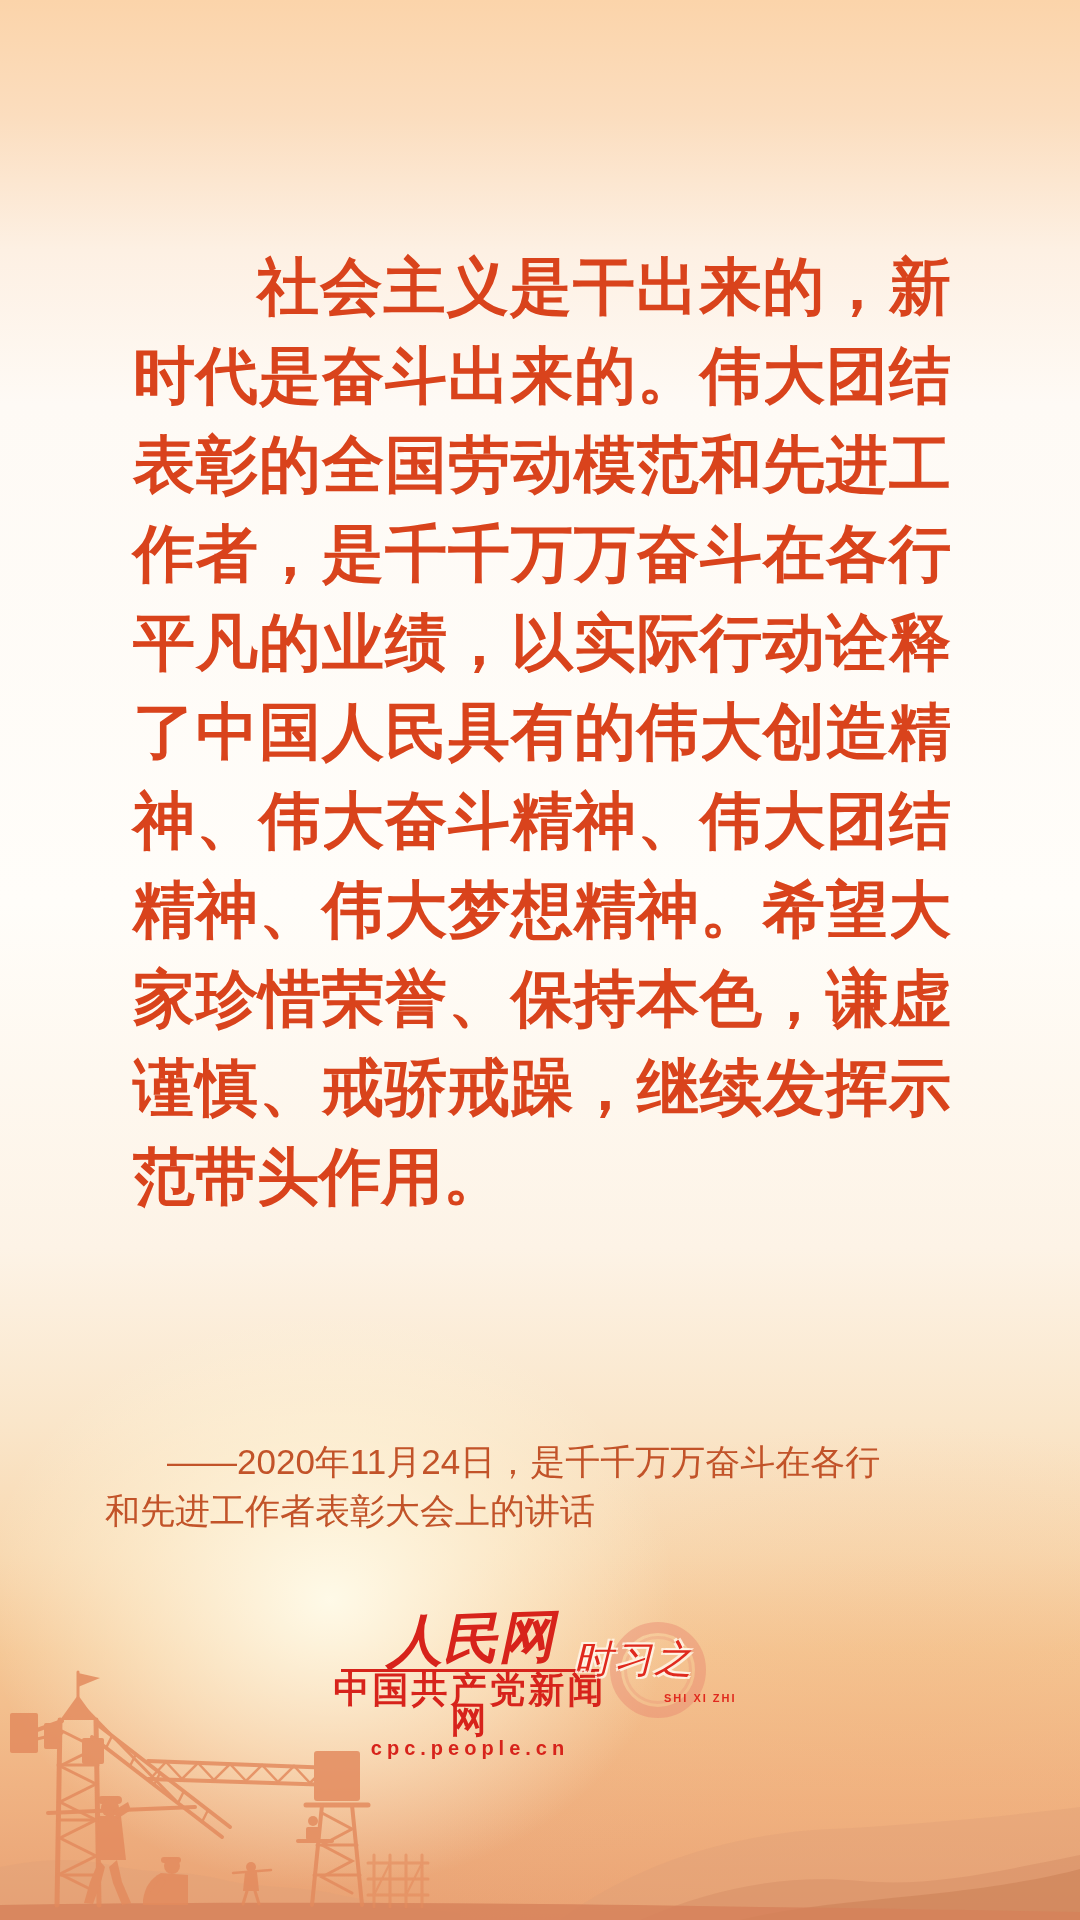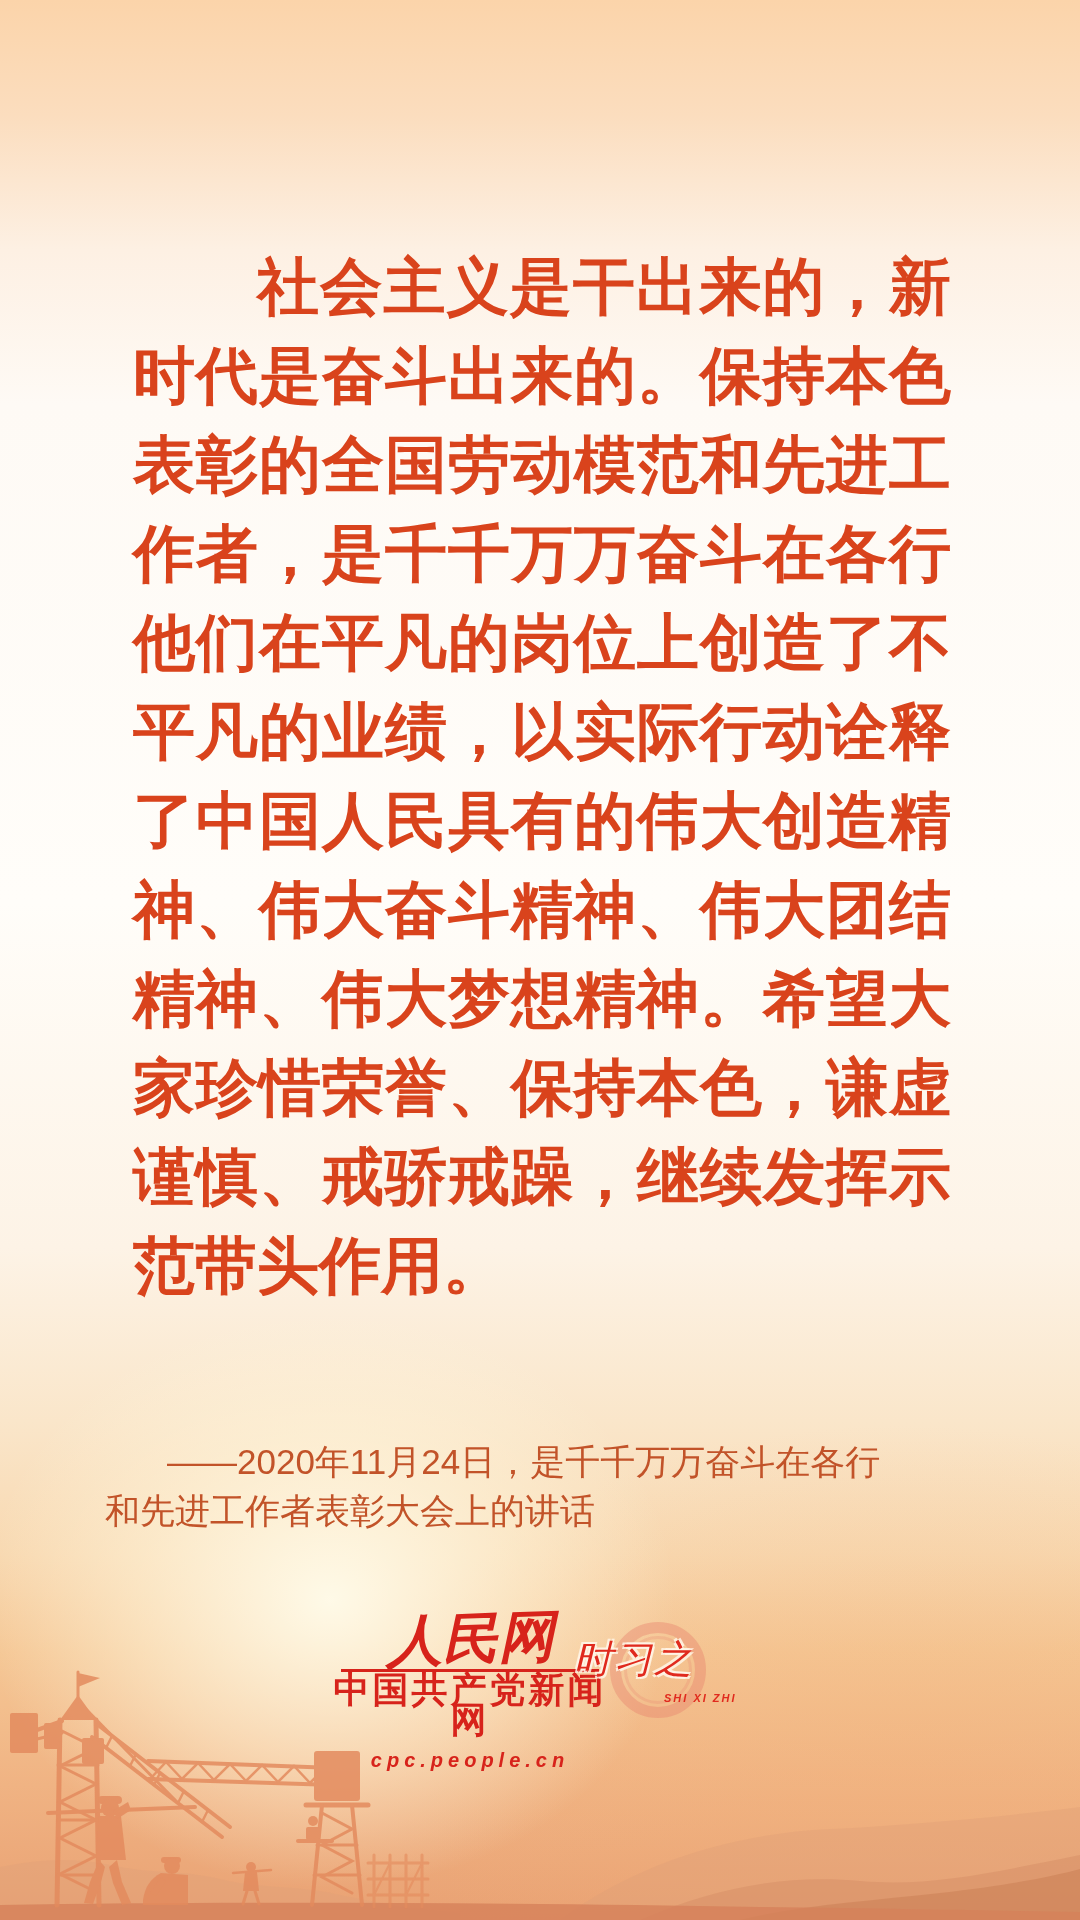--- a/index.html
+++ b/index.html
@@ -28,33 +28,33 @@
   .attribution{position:absolute;left:105px;top:1437px;width:800px;
     color:#C25329;font-size:35px;line-height:49px;font-weight:500;}
   .attr-1{text-indent:62px;}
 
   
   .pmw{position:absolute;left:325px;top:1608px;width:290px;text-align:center;color:#D7231B;}
   .pmw-title{font-size:56px;line-height:60px;font-weight:bold;font-style:italic;
     font-family:"DejaVu Serif","Liberation Serif",serif;transform:rotate(-2deg);}
   .pmw-rule{width:258px;height:3px;background:#D7231B;margin:1px auto 3px;}
   .pmw-sub{font-size:36px;line-height:30px;font-weight:900;letter-spacing:3px;}
-  .pmw-url{font-size:20px;line-height:22px;font-weight:bold;letter-spacing:5px;margin-top:14px;font-style:italic;}
+  .pmw-url{font-size:20px;line-height:22px;font-weight:bold;letter-spacing:5px;margin-top:2px;}
 
   
   .sxz{position:absolute;left:572px;top:1612px;width:210px;height:120px;}
   .sxz-ring{position:absolute;left:38px;top:10px;width:96px;height:96px;box-sizing:border-box;
     border:11px solid rgba(232,130,110,0.42);border-radius:50%;}
   .sxz-ring::after{content:"";position:absolute;inset:3px;border-radius:50%;
     border:3px solid rgba(232,130,110,0.25);}
   .sxz-title{position:absolute;left:2px;top:22px;font-size:38px;font-weight:400;font-style:italic;
     color:#E02A1E;letter-spacing:2px;white-space:nowrap;
     text-shadow:2px 2px 0 rgba(255,246,232,0.85),-2px -2px 0 rgba(255,246,232,0.85),
       2px -2px 0 rgba(255,246,232,0.85),-2px 2px 0 rgba(255,246,232,0.85);}
-  .sxz-latin{position:absolute;left:92px;top:80px;font-size:11px;font-weight:bold;font-style:italic;
+  .sxz-latin{position:absolute;left:92px;top:80px;font-size:11px;font-weight:bold;
     color:#E02A1E;letter-spacing:2px;white-space:nowrap;}
 
   
   .scene{position:absolute;left:0;top:1555px;width:1080px;height:365px;}
 </style>
 </head>
 <body>
 
 <div class="poster">
   <div class="bg"></div>
@@ -148,24 +148,23 @@
         <circle cx="251" cy="312" r="5" stroke="none"></circle>
         <path d="M245,317 L257,317 L259,336 L243,336 Z" stroke="none"></path>
         <line x1="247" y1="336" x2="243" y2="349" stroke-width="3"></line>
         <line x1="255" y1="336" x2="259" y2="349" stroke-width="3"></line>
       </g>
     </g>
   </svg>
 
   <div class="quote">
     <div class="q-line q-indent">社会主义是干出来的，新</div>
-    <div class="q-line">时代是奋斗出来的。保持本色</div>
+    <div class="q-line">时代是奋斗出来的。伟大团结</div>
     <div class="q-line">表彰的全国劳动模范和先进工</div>
     <div class="q-line">作者，是千千万万奋斗在各行</div>
-    <div class="q-line">他们在平凡的岗位上创造了不</div>
     <div class="q-line">平凡的业绩，以实际行动诠释</div>
     <div class="q-line">了中国人民具有的伟大创造精</div>
     <div class="q-line">神、伟大奋斗精神、伟大团结</div>
     <div class="q-line">精神、伟大梦想精神。希望大</div>
     <div class="q-line">家珍惜荣誉、保持本色，谦虚</div>
     <div class="q-line">谨慎、戒骄戒躁，继续发挥示</div>
     <div class="q-line q-last">范带头作用。</div>
   </div>
 
   <div class="attribution">

